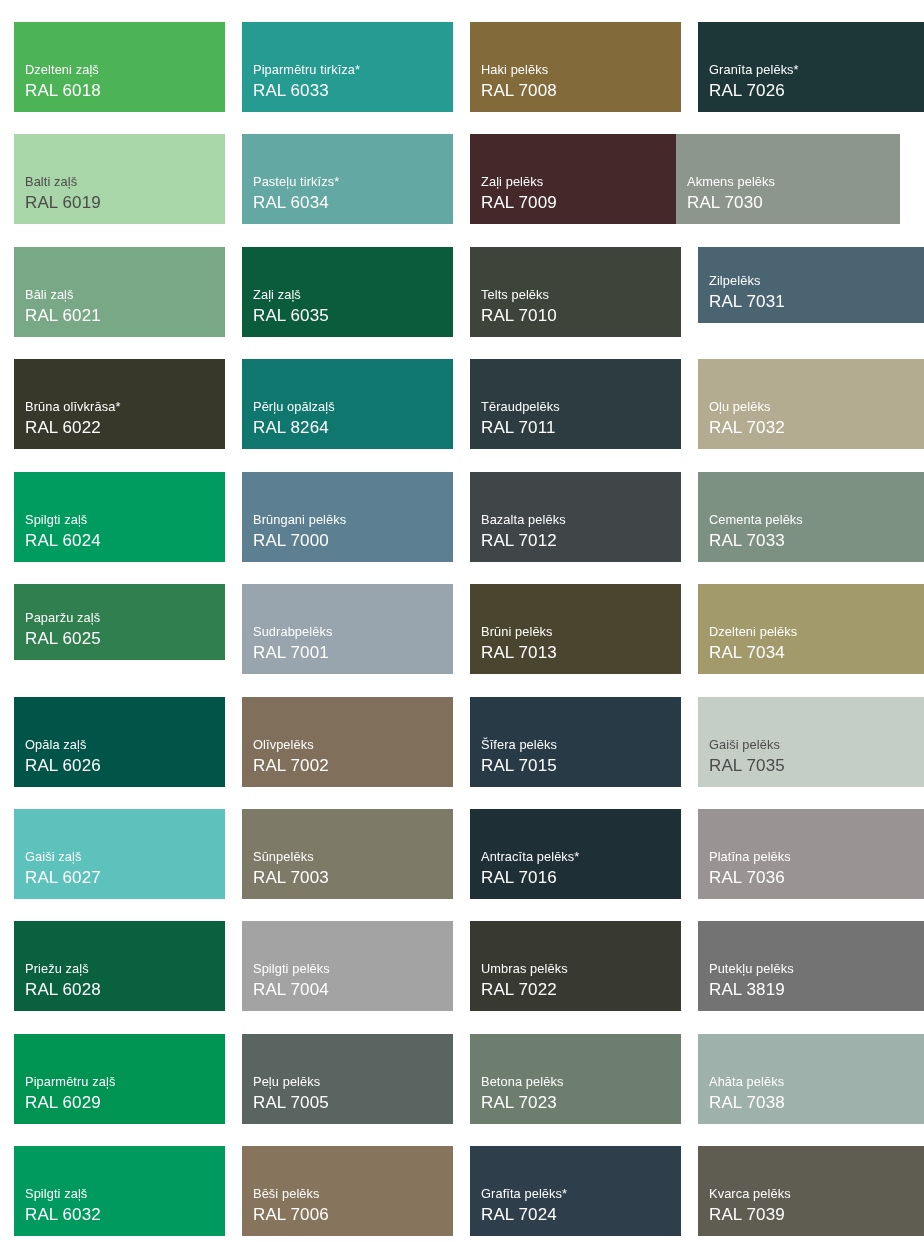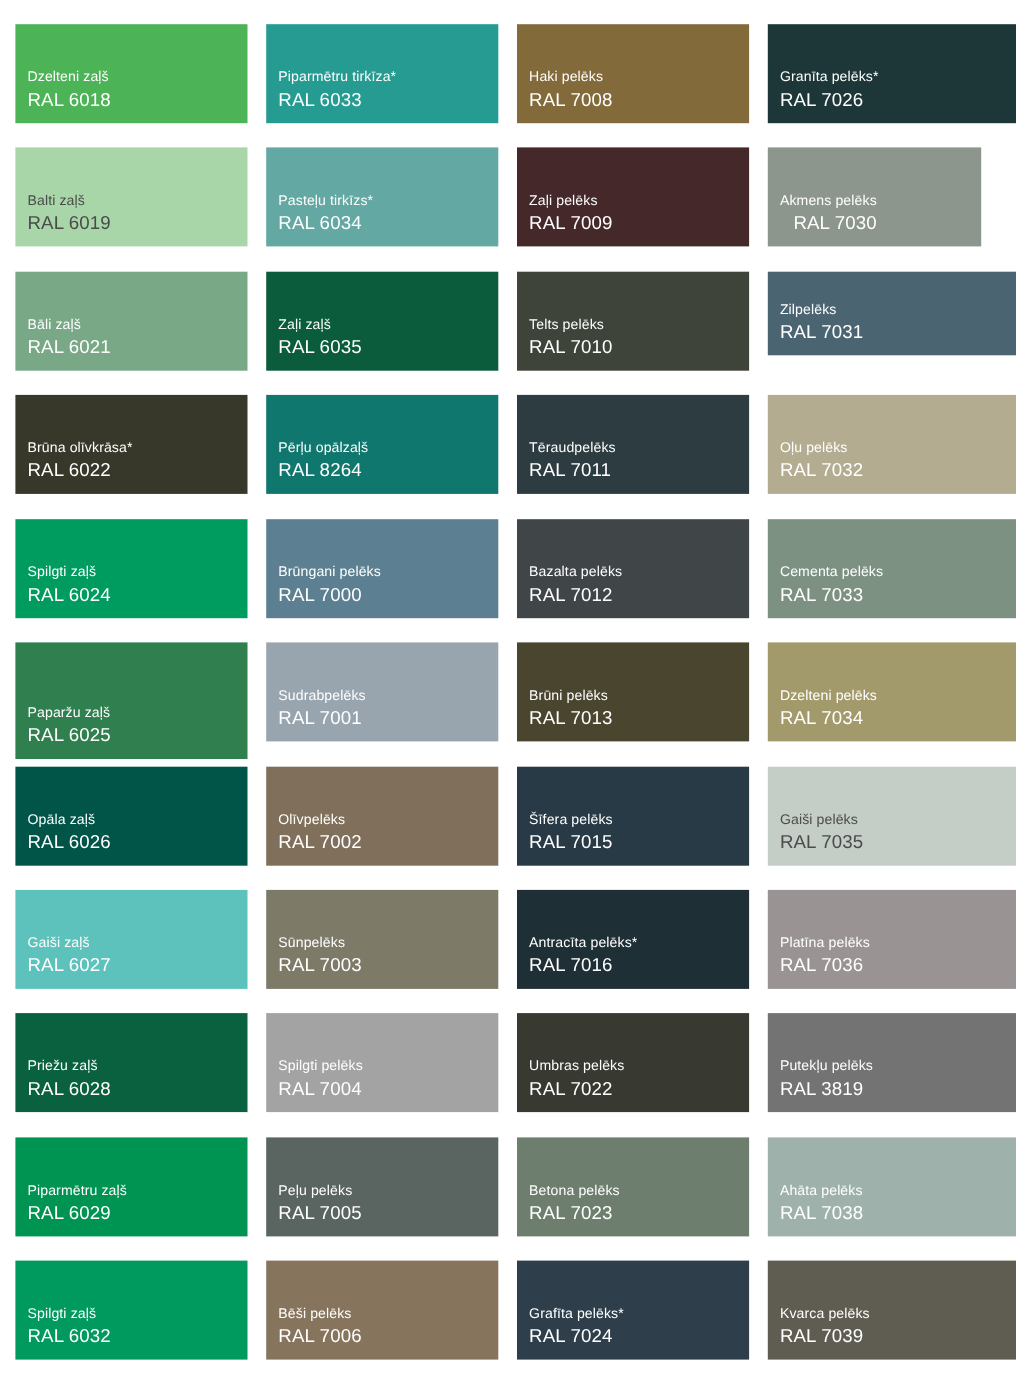--- a/index.html
+++ b/index.html
@@ -108,21 +108,21 @@
         <span class="swatch-name">Pasteļu tirkīzs*</span>
         <span class="swatch-code">RAL 6034</span>
       </div>
     </div>
     <div class="swatch col-3 txt-light" style="left: 470px; top: 134px; background: rgb(69, 40, 42); width: 211px; height: 90px;">
       <div class="swatch-text">
         <span class="swatch-name">Zaļi pelēks</span>
         <span class="swatch-code">RAL 7009</span>
       </div>
     </div>
-    <div class="swatch col-4 txt-light" style="left: 698px; top: 134px; background: rgb(141, 150, 141); width: 194px; height: 90px; text-align: right;">
+    <div class="swatch col-4 txt-light" style="left: 676px; top: 134px; background: rgb(141, 150, 141); width: 224px; height: 90px;">
       <div class="swatch-text">
         <span class="swatch-name">Akmens pelēks</span>
         <span class="swatch-code">RAL 7030</span>
       </div>
     </div>
     <div class="swatch col-1 txt-light" style="left: 14px; top: 247px; background: rgb(121, 168, 135); width: 211px; height: 90px;">
       <div class="swatch-text">
         <span class="swatch-name">Bāli zaļš</span>
         <span class="swatch-code">RAL 6021</span>
       </div>
@@ -186,21 +186,21 @@
         <span class="swatch-name">Bazalta pelēks</span>
         <span class="swatch-code">RAL 7012</span>
       </div>
     </div>
     <div class="swatch col-4 txt-light" style="left: 698px; top: 472px; background: rgb(125, 145, 131); width: 226px; height: 90px;">
       <div class="swatch-text">
         <span class="swatch-name">Cementa pelēks</span>
         <span class="swatch-code">RAL 7033</span>
       </div>
     </div>
-    <div class="swatch col-1 txt-light" style="left: 14px; top: 584px; background: rgb(47, 127, 79); width: 211px; height: 106px; padding-left: 44px;">
+    <div class="swatch col-1 txt-light" style="left: 14px; top: 584px; background: rgb(47, 127, 79); width: 211px; height: 76px; padding-left: 44px;">
       <div class="swatch-text">
         <span class="swatch-name">Paparžu zaļš</span>
         <span class="swatch-code">RAL 6025</span>
       </div>
     </div>
     <div class="swatch col-2 txt-light" style="left: 242px; top: 584px; background: rgb(152, 165, 174); width: 211px; height: 90px;">
       <div class="swatch-text">
         <span class="swatch-name">Sudrabpelēks</span>
         <span class="swatch-code">RAL 7001</span>
       </div>

